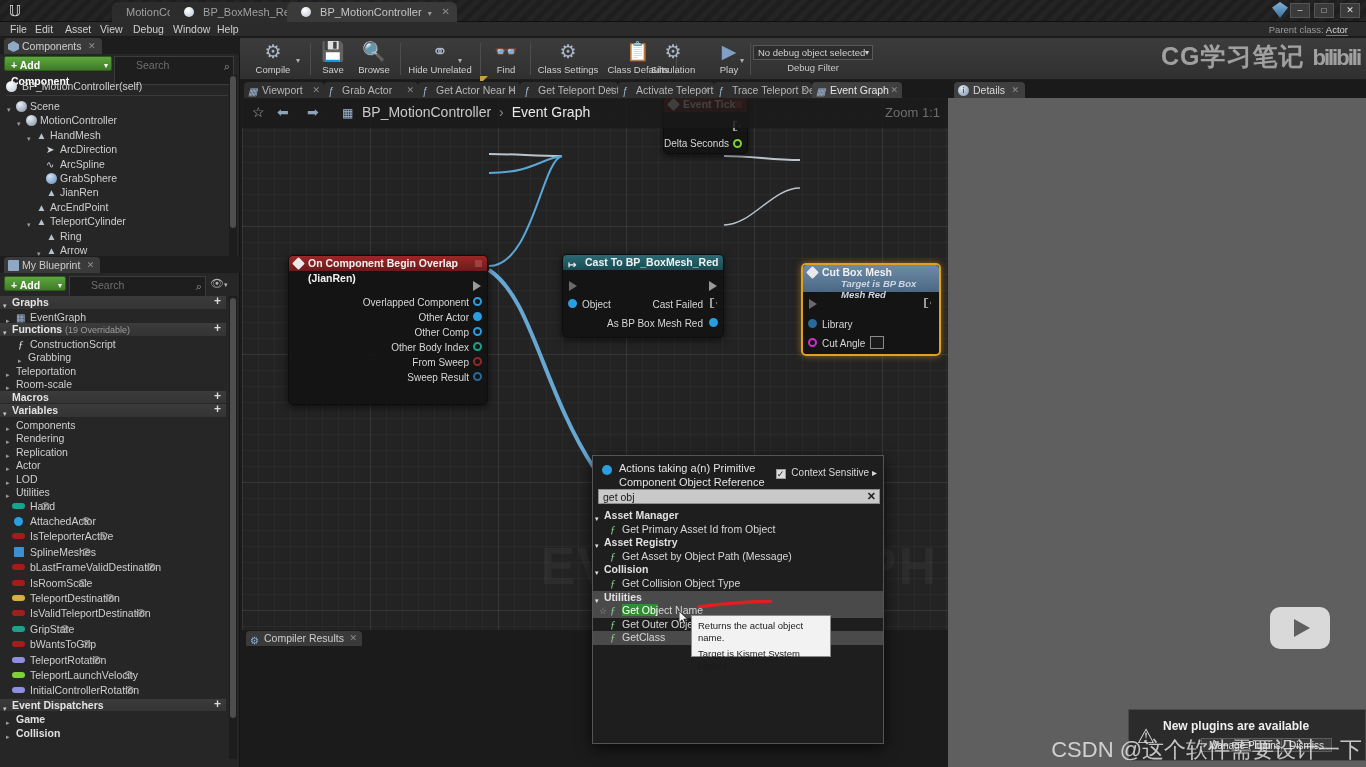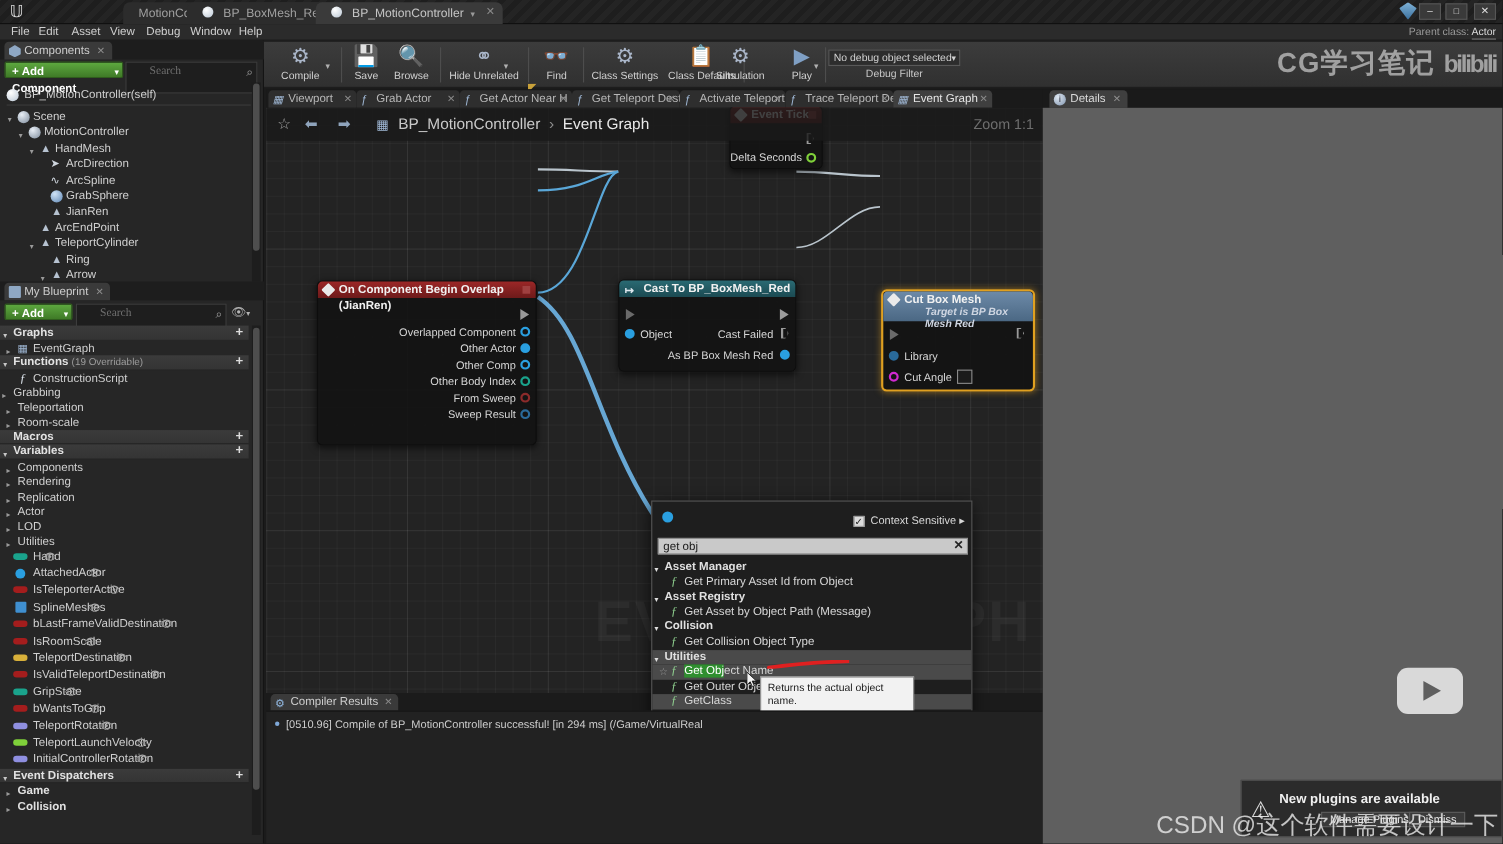--- a/index.html
+++ b/index.html
@@ -26,21 +26,21 @@
   .tab .caret{ color:#9a9a9a; font-size:8px; margin-left:3px;}
   .wctl{ position:absolute; top:3px; width:20px; height:15px; background:#3a3a3a;
     border:1px solid #565656; color:#e0e0e0; font-size:9px; text-align:center; line-height:13px;}
   .tri-ico{ position:absolute; right:78px; top:2px; width:16px; height:16px;}
 
   
   .menubar{ position:absolute; left:0; top:22px; width:1366px; height:15px;
     background:#2b2b2b; border-bottom:1px solid #1a1a1a; }
   .menubar .mi{ position:absolute; top:1px; height:13px; line-height:13px;
     font-size:10.5px; color:#cfcfcf; padding:0 5px; }
-  .parentclass{ position:absolute; right:6px; top:24px; font-size:9.5px; color:#9a9a9a;}
+  .parentclass{ position:absolute; right:18px; top:24px; font-size:9.5px; color:#9a9a9a;}
   .parentclass b{ color:#d8d8d8; font-weight:normal; border-bottom:1px solid #777;}
 
   
   .toolbar{ position:absolute; left:240px; top:38px; width:1126px; height:42px;
     background:linear-gradient(#3c3c3c,#303030); border-bottom:1px solid #1d1d1d;}
   .tbcorner{ position:absolute; left:240px; top:38px; width:8px; height:8px;
     background:#c8a13a; clip-path:polygon(0 0,100% 0,0 100%); }
   .tbtn{ position:absolute; top:2px; width:46px; height:38px; text-align:center; }
   .tbtn .gl{ display:block; height:24px; line-height:24px; font-size:19px; color:#aab6c9;}
   .tbtn .lb{ display:block; font-size:9.5px; color:#d0d0d0; line-height:11px; white-space:nowrap;}
@@ -66,21 +66,21 @@
     background:#3a3a3a; padding:0 20px 0 18px; font-size:10.5px; color:#cdcdcd;
     border-top-left-radius:4px; border-top-right-radius:4px;}
   .ptab .x{ position:absolute; right:6px; top:0; font-size:9px; color:#8e8e8e;}
   .ptab .ic{ position:absolute; left:4px; top:3px; width:11px; height:11px;}
 
   .greenbtn{ position:absolute; height:15px; background:linear-gradient(#5da83f,#3f7a27);
     border:1px solid #2f5c1d; color:#fff; font-size:10.5px; font-weight:bold;
     line-height:16px; padding:0 12px 0 6px; border-radius:2px;}
   .greenbtn .cv{ position:absolute; right:3px; top:1px; font-size:8px; font-weight:normal;}
   .srchbox{ position:absolute; height:29px; background:#1e1e1e; border:1px solid #3c3c3c;
-    color:#6f6f6f; font-size:10.5px; line-height:16px; padding-left:21px;font-family:Liberation Serif, serif;}
+    color:#6f6f6f; font-size:10.5px; line-height:16px; padding-left:21px;}
   .srchbox .mag{ position:absolute; right:3px; top:1px; color:#9a9a9a; font-size:11px;}
 
   .trow{ position:absolute; left:0; height:14.4px; line-height:14px; font-size:10.5px;
     color:#cfcfcf; white-space:nowrap; }
   .trow .arr{ position:absolute; font-size:7px; color:#9a9a9a; }
   .trow .ic{ position:absolute; width:11px; height:11px; top:2px;}
   .sbar{ position:absolute; width:6px; background:#4e4e4e; border-radius:3px;}
   .sbartrack{ position:absolute; width:8px; background:#1d1d1d;}
 
   .mbsec{ position:absolute; left:0; width:226px; height:13.5px; line-height:13px;
@@ -377,21 +377,21 @@
       <span>Search</span>
       <span class="mag">⌕</span>
     </div>
     <div style="position:absolute;left:210px;top:21px;width:24px;height:14px;font-size:11px;color:#b4b4b4;">👁<span style="font-size:7px;">▾</span></div>
 
     <div id="mb-body">
         <div class="mbsec" style="top: 40px;"><span class="tri">▾</span><span>Graphs</span><span class="plus">+</span></div>
         <div class="trow" style="top: 53.5px; left: 4px;"><span class="arr" style="left:2px;top:4px;">▸</span><span class="ic" style="left:12px;color:#9fb7d4;font-size:10px;line-height:11px;">▦</span><span style="margin-left:26px;">EventGraph</span></div>
         <div class="mbsec" style="top: 67px;"><span class="tri">▾</span><span>Functions</span> <span class="sub">(19 Overridable)</span><span class="plus">+</span></div>
         <div class="trow" style="top: 80.5px; left: 4px;"><span class="ic" style="left:14px;color:#dfe6ee;font-size:11px;line-height:11px;font-family:'Liberation Serif',serif;font-style:italic;">ƒ</span><span style="margin-left:26px;">ConstructionScript</span></div>
-        <div class="trow" style="top: 94px; left: 0;"><span class="arr" style="left:2px;top:4px;">▸</span><span style="margin-left:12px;">Grabbing</span></div>
+        <div class="trow" style="top: 94px; left: 16px;"><span class="arr" style="left:2px;top:4px;">▸</span><span style="margin-left:12px;">Grabbing</span></div>
         <div class="trow" style="top: 107.5px; left: 4px;"><span class="arr" style="left:2px;top:4px;">▸</span><span style="margin-left:12px;">Teleportation</span></div>
         <div class="trow" style="top: 121px; left: 4px;"><span class="arr" style="left:2px;top:4px;">▸</span><span style="margin-left:12px;">Room-scale</span></div>
         <div class="mbsec" style="top: 134.5px;"><span>Macros</span><span class="plus">+</span></div>
         <div class="mbsec" style="top: 148px;"><span class="tri">▾</span><span>Variables</span><span class="plus">+</span></div>
         <div class="trow" style="top: 161.5px; left: 4px;"><span class="arr" style="left:2px;top:4px;">▸</span><span style="margin-left:12px;">Components</span></div>
         <div class="trow" style="top: 175px; left: 4px;"><span class="arr" style="left:2px;top:4px;">▸</span><span style="margin-left:12px;">Rendering</span></div>
         <div class="trow" style="top: 188.5px; left: 4px;"><span class="arr" style="left:2px;top:4px;">▸</span><span style="margin-left:12px;">Replication</span></div>
         <div class="trow" style="top: 202px; left: 4px;"><span class="arr" style="left:2px;top:4px;">▸</span><span style="margin-left:12px;">Actor</span></div>
         <div class="trow" style="top: 215.5px; left: 4px;"><span class="arr" style="left:2px;top:4px;">▸</span><span style="margin-left:12px;">LOD</span></div>
         <div class="trow" style="top: 229px; left: 4px;"><span class="arr" style="left:2px;top:4px;">▸</span><span style="margin-left:12px;">Utilities</span></div>
@@ -513,20 +513,21 @@
         <span>BP_MotionController</span>
         <span class="sep">›</span>
         <span class="cur">Event Graph</span>
       </div>
       <div class="zoomlbl">Zoom 1:1</div>
     </div>
   </div>
 
   <div class="actmenu">
     <div class="am-bluedot"></div>
+    <div class="am-title">Actions taking a(n) Primitive Component Object Reference</div>
     <div class="am-cs">
       <span class="chk">✓</span>
       <span>Context Sensitive</span>
       <span>▸</span>
     </div>
     <div class="am-search">
       <span>get obj</span>
       <span class="clr">✕</span>
     </div>
     <div id="am-list">
@@ -554,24 +555,20 @@
   <div class="tooltip">
     <div>Returns the actual object name.</div>
     <div>Target is Kismet System Library</div>
   </div>
 
   <div class="crtab">
     <span class="ic">⚙</span>
     <span>Compiler Results</span>
     <span class="x">✕</span>
   </div>
-  <div class="crbody">
-    <div class="crbul"></div>
-    <div class="crmsg">[0510.96] Compile of BP_MotionController successful! [in 294 ms] (/Game/VirtualReal</div>
-  </div>
 
   <div class="detailstabbar">
     <div class="dtab">
       <span class="ic">ℹ</span>
       <span>Details</span>
       <span class="x">✕</span>
     </div>
   </div>
   <div class="detailsbody"></div>
 

